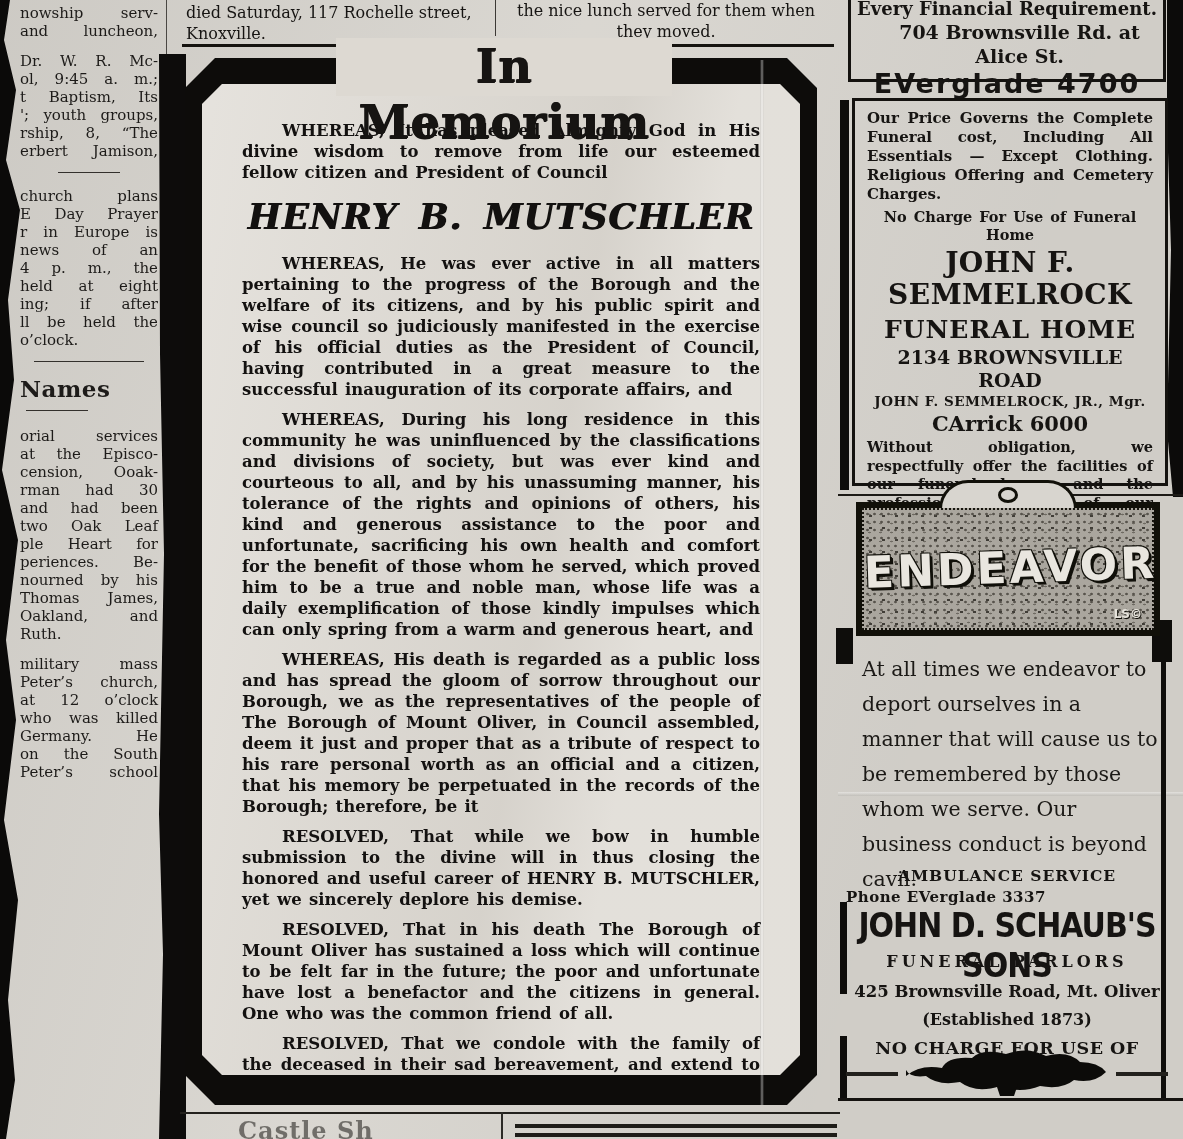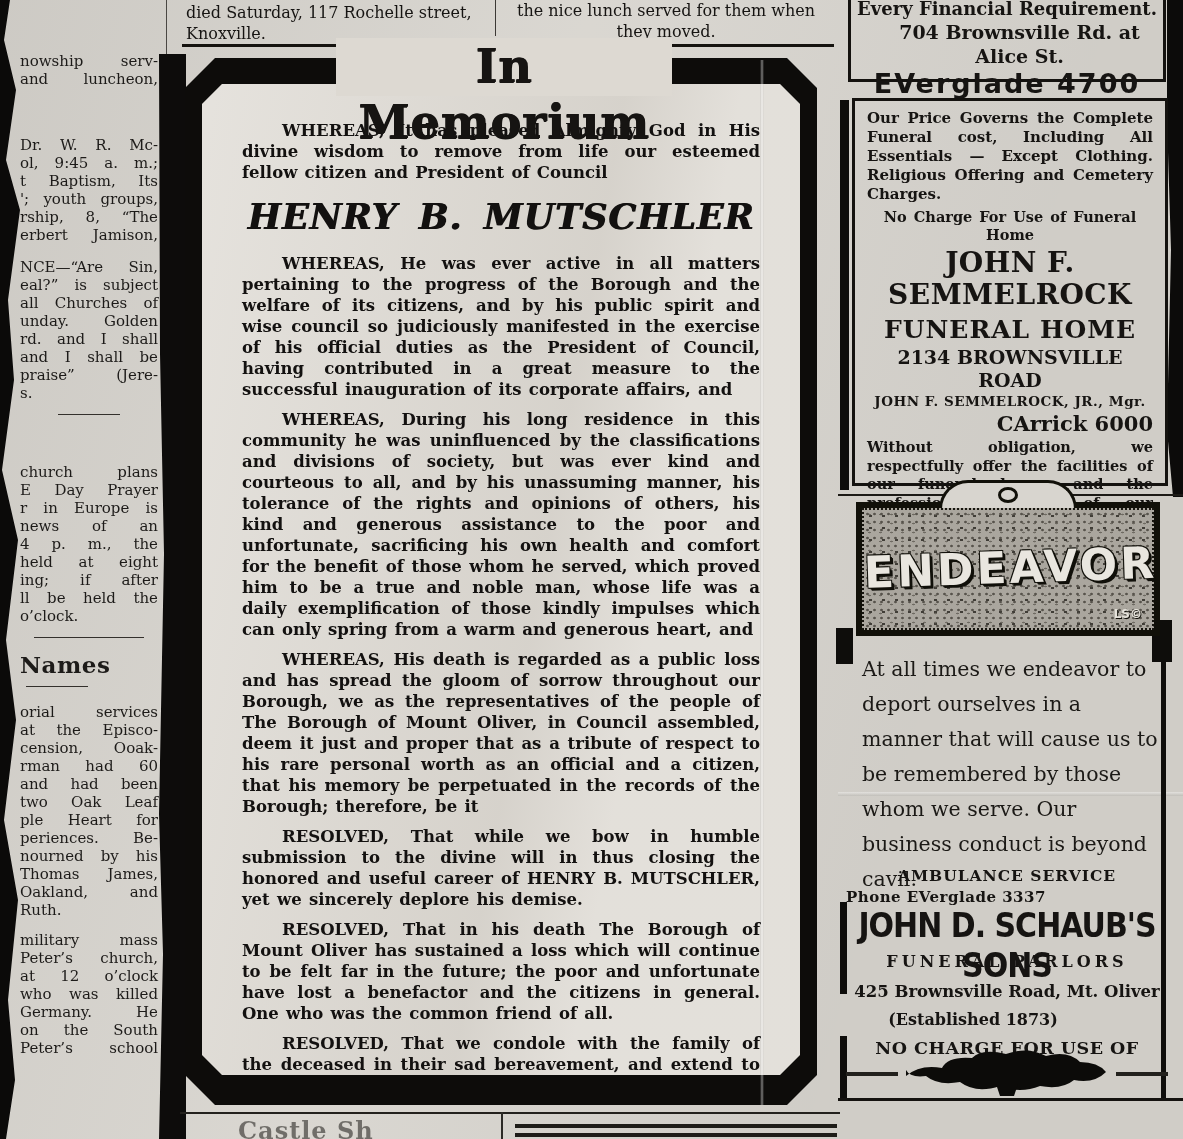--- a/index.html
+++ b/index.html
@@ -19,21 +19,21 @@
     clip-path:polygon(0 0,10px 0,4px 40px,16px 90px,6px 160px,20px 210px,8px 300px,14px 380px,2px 470px,18px 540px,6px 640px,16px 720px,4px 820px,18px 900px,8px 1000px,15px 1080px,6px 1139px,0 1139px);
   }
   .sep-bar{left:159px; top:54px; width:27px; height:1085px; background:#0d0c0b;
     clip-path:polygon(0 0,100% 0,100% 100%,0 100%,4px 900px,0 760px,5px 500px,1px 300px);}
   .col-rule{left:166px; top:0; width:1px; height:56px; background:#4a4743;}
   .right-edge{left:1167px; top:0; width:16px; height:497px; background:#0c0b0a;
     clip-path:polygon(0 0,100% 0,100% 100%,6px 100%,0 430px,4px 250px,0 120px);}
 
   
   .left-col{left:20px; top:4px; width:138px; font:400 15px/18px "DejaVu Serif", serif; color:#1d1b19;}
-  .lc-block{text-align:justify; text-align-last:justify; margin-bottom:12px;margin-top:48px;}
+  .lc-block{text-align:justify; text-align-last:justify; margin-bottom:12px;}
   .lc-rule{width:62px; height:1px; background:#33302c; margin:10px auto 14px auto;}
   .lc-rule.long{width:110px;}
   .lc-heading{font:700 23px/26px "DejaVu Serif", serif; margin:4px 0 8px 0; letter-spacing:.5px;}
 
   
   .top-strip-left{left:186px; top:2px; width:300px; font:400 16px/21px "DejaVu Serif", serif; text-align:justify; text-align-last:left;}
   .top-strip-right{left:506px; top:0px; width:320px; font:400 16px/21px "DejaVu Serif", serif;}
   .top-vrule{left:495px; top:0; width:1px; height:36px; background:#3c3935;}
   .top-hrule{left:182px; top:44px; width:652px; height:3px; background:#15130f;}
 
@@ -65,21 +65,21 @@
   .bank-phone{font:800 27px/30px "DejaVu Sans", sans-serif; letter-spacing:2px; margin-top:1px;}
 
   .semmel-bar{left:840px; top:100px; width:9px; height:390px; background:#0e0d0b;}
   .semmel-ad{left:852px; top:98px; width:316px; height:388px; border:3px solid #14120f; box-sizing:border-box; padding:8px 12px 0 12px; text-align:center;}
   .semmel-intro{font:700 15px/19px "DejaVu Serif", serif; text-align:justify; word-spacing:2px;}
   .semmel-nocharge{font:700 14.5px/18px "DejaVu Serif", serif; margin-top:4px; word-spacing:2px;}
   .semmel-name{font:700 28px/32px "DejaVu Serif", serif; letter-spacing:.5px; margin-top:3px;}
   .semmel-type{font:700 25px/29px "DejaVu Serif", serif; margin-top:4px; letter-spacing:1px;}
   .semmel-address{font:700 19px/23px "DejaVu Serif", serif; margin-top:2px;}
   .semmel-mgr{font:700 13.5px/17px "DejaVu Serif", serif; margin-top:1px; letter-spacing:.5px;}
-  .semmel-phone{font:700 21px/24px "DejaVu Serif", serif; margin-top:2px;text-align:right;}
+  .semmel-phone{font:700 21px/24px "DejaVu Serif", serif; margin-top:2px;}
   .semmel-est{font:700 15px/19px "DejaVu Serif", serif; margin-top:1px;}
   .semmel-body{font:700 14.5px/18.5px "DejaVu Serif", serif; text-align:justify; margin-top:2px; word-spacing:1px;}
   .semmel-below-rule{left:838px; top:494px; width:345px; height:2px; background:#1c1a16;}
 
   .endeavor-blob-left{left:836px; top:628px; width:17px; height:36px; background:#0e0d0b;}
   .endeavor-blob-right{left:1152px; top:620px; width:20px; height:42px; background:#0e0d0b;}
   .endeavor-box{left:856px; top:502px; width:304px; height:134px; background:#111009; border:3px solid #111009; box-sizing:border-box;}
   .endeavor-inner{position:absolute; inset:3px; background:
       radial-gradient(#57534c 1px, transparent 1.4px),
       radial-gradient(#6e6a62 1px, transparent 1.3px),
@@ -95,21 +95,21 @@
     text-shadow:-1px -1px 0 #11100a, 1px -1px 0 #11100a, -1px 1px 0 #11100a, 2px 2px 0 #11100a, 3px 3px 0 #11100a;}
   .endeavor-mark{position:absolute; right:10px; bottom:8px; font:700 12px/12px "DejaVu Sans", sans-serif; color:#e5e2da;
     text-shadow:1px 1px 0 #11100a;}
 
   .motto{left:862px; top:652px; width:298px; font:400 20.5px/35px "DejaVu Serif", serif; color:#1b1916; text-align:left;}
   .ambulance{left:846px; top:866px; width:322px; text-align:center; font:700 15.5px/19px "DejaVu Serif", serif; letter-spacing:1px;}
   .amb-phone{left:846px; top:888px; width:322px; text-align:left; font:700 15px/19px "DejaVu Serif", serif; letter-spacing:.5px;}
   .schaub-name{left:840px; top:910px; width:334px; text-align:center; font:800 30px/36px "DejaVu Sans", sans-serif; letter-spacing:-1px; transform:scaleY(1.12);}
   .schaub-type{left:846px; top:952px; width:322px; text-align:center; font:700 16px/20px "DejaVu Serif", serif; letter-spacing:4px;}
   .schaub-address{left:846px; top:982px; width:322px; text-align:center; font:700 16.5px/20px "DejaVu Serif", serif;}
-  .schaub-est{left:812px; top:1010px; width:322px; text-align:center; font:700 16px/20px "DejaVu Serif", serif;}
+  .schaub-est{left:846px; top:1010px; width:322px; text-align:center; font:700 16px/20px "DejaVu Serif", serif;}
   .schaub-nocharge{left:846px; top:1038px; width:322px; text-align:center; font:700 17.5px/21px "DejaVu Serif", serif; letter-spacing:.5px;}
   .schaub-bar1{left:840px; top:902px; width:7px; height:92px; background:#0e0d0b;}
   .schaub-bar2{left:840px; top:1036px; width:7px; height:62px; background:#0e0d0b;}
   .schaub-rrule{left:1161px; top:654px; width:5px; height:444px; background:#0e0d0b;}
   .ornament-wrap{left:846px; top:1050px; width:322px; height:50px;}
   .schaub-bottom-rule{left:838px; top:1098px; width:345px; height:3px; background:#14120f;}
 
   .crease-v{left:760px; top:60px; width:4px; height:1045px;
     background:linear-gradient(90deg, rgba(0,0,0,.08), rgba(255,255,255,.45), rgba(0,0,0,.06));}
   .crease-h{left:838px; top:792px; width:345px; height:4px;
@@ -127,45 +127,37 @@
 
   <div class="abs left-col">
     <div class="lc-block prelines">nowship serv-
 and luncheon,</div>
     <div class="lc-block prelines">Dr. W. R. Mc-
 ol, 9:45 a. m.;
 t Baptism, Its
 '; youth groups,
 rship, 8, “The
 erbert Jamison,</div>
-    <div class="lc-block prelines" style="margin-top:14px">NCE—“Are Sin,
-eal?” is subject
-all Churches of
-unday.  Golden
-rd. and I shall
-and I shall be
-praise” (Jere-
-s.</div>
     <div class="lc-rule"></div>
     <div class="lc-block prelines">church plans
 E Day Prayer
 r in Europe is
 news of an
 4 p. m., the
 held at eight
 ing; if after
 ll be held the
 o’clock.</div>
     <div class="lc-rule long"></div>
     <div class="lc-heading">Names</div>
     <div class="lc-rule" style="margin:2px 0 8px 6px"></div>
     <div class="lc-block prelines" style="margin-top:16px">orial services
 at the Episco-
 cension, Ooak-
-rman had 60
+rman had 30
 and had been
 two Oak Leaf
 ple Heart for
 periences.  Be-
 nourned by his
 Thomas James,
 Oakland, and
 Ruth.</div>
     <div class="lc-block prelines" style="margin-top:2px">military mass
 Peter’s church,

